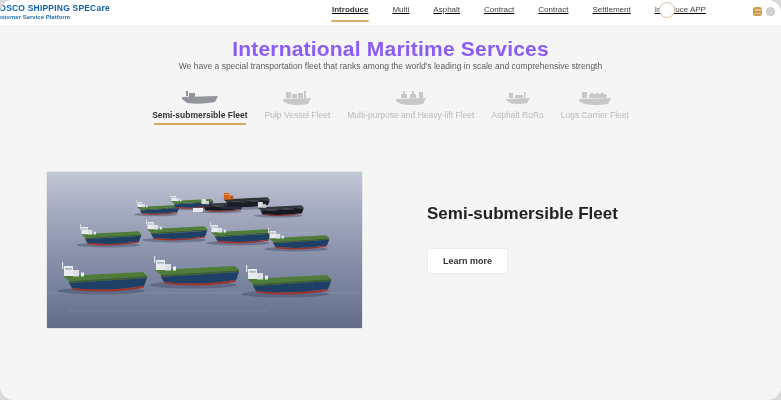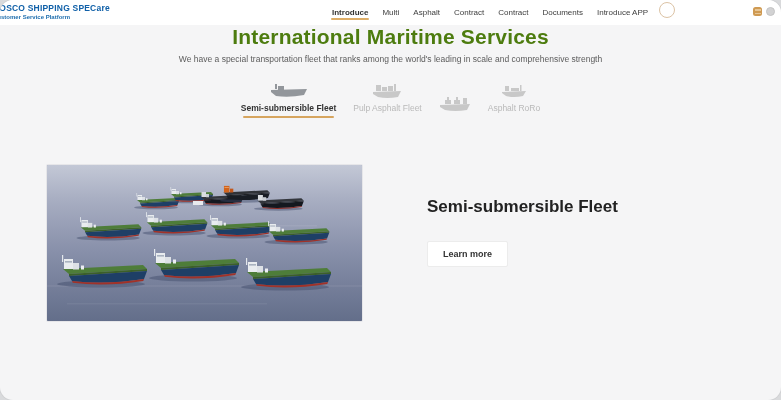--- a/index.html
+++ b/index.html
@@ -21,21 +21,21 @@
   .header {
     position:relative; height:25px; background:#ffffff;
   }
   .logo {
     position:absolute; left:-7px; top:3px; white-space:nowrap; cursor:pointer;
   }
   .logo .line1 { font-size:8.5px; font-weight:bold; color:#1060a8; letter-spacing:.2px; }
   .logo .line2 { font-size:6px; font-weight:bold; color:#1e6eae; margin-top:1px; }
   .nav {
     position:absolute; left:331px; top:0; height:25px;
-    display:flex; align-items:center; gap:12px;
+    display:flex; gap:22px;text-decoration:underline;
   }
   .nav-item {
     font-size:8px; color:#3d3d3d; cursor:pointer; position:relative;
     padding:6px 1px; line-height:1;
   }
   .nav-item.active { color:#333; font-weight:bold; }
   .nav-item.active::after {
     content:""; position:absolute; left:0; right:0; bottom:3px;
     height:2px; background:#ddad67; border-radius:1px;
   }
@@ -53,22 +53,22 @@
   .ci-gold::before, .ci-gold::after {
     content:""; position:absolute; left:1.5px; right:1.5px; height:1.5px; background:#e7c695;
   }
   .ci-gold::before { top:2px; } .ci-gold::after { bottom:2px; }
   .ci-gray {
     width:9px; height:9px; border-radius:50%; background:#d2d2d3; cursor:pointer;
     border:1.5px solid #c3c3c4;
   }
   
   .hero { text-align:center; }
-  .hero-title { font-size:21px; font-weight:bold; color:#4d7c0f; letter-spacing:.2px; }
-  .hero-sub { margin-top:5px; font-size:8.5px; color:#5c5c5c; }
+  .hero-title { margin-top:12px; font-size:21px; font-weight:bold; color:#8b5cf6; letter-spacing:.2px; }
+  .hero-sub { font-size:8.5px; color:#5c5c5c; }
   
   .tabs {
     margin-top:19px; display:flex; justify-content:center; align-items:flex-end; gap:17px;
   }
   .tab { text-align:center; cursor:pointer; padding-bottom:5px; position:relative; }
   .tab .ticon { height:17px; display:flex; align-items:flex-end; justify-content:center; color:#c8c8c8; }
   .tab .tlabel { margin-top:3px; font-size:8.5px; color:#b9b9b9; white-space:nowrap; }
   .tab.active .ticon { color:#92969b; }
   .tab.active .tlabel { color:#333; font-weight:bold; }
   .tab.active::after {
@@ -103,21 +103,21 @@
     <div class="logo">
       <div class="line1">COSCO SHIPPING SPECare</div>
       <div class="line2">Customer Service Platform</div>
     </div>
     <div class="nav">
       <div class="nav-item active">Introduce</div>
       <div class="nav-item">Multi</div>
       <div class="nav-item">Asphalt</div>
       <div class="nav-item">Contract</div>
       <div class="nav-item">Contract</div>
-      <div class="nav-item">Documents</div>
+      <div class="nav-item">Settlement</div>
       <div class="nav-item">Introduce APP</div>
     </div>
     <div class="avatar"></div>
     <div class="corner-icons">
       <div class="ci-gold"></div>
       <div class="ci-gray"></div>
     </div>
   </div>
 
   <div class="hero">
@@ -141,49 +141,63 @@
     <div class="tab">
       <div class="ticon">
         <svg width="30" height="16" viewBox="0 0 30 16" fill="currentColor">
           <rect x="4" y="1" width="5" height="6"></rect>
             <rect x="10" y="3" width="5" height="4"></rect>
           <rect x="16" y="2" width="5" height="5"></rect>
             <rect x="22" y="0" width="2" height="7"></rect>
           <path d="M1 8 L29 7 L26 13 Q15 15 6 13 L1 10 Z"></path>
         </svg>
       </div>
-      <div class="tlabel">Pulp Asphalt Fleet</div>
+      <div class="tlabel">Pulp Vessel Fleet</div>
     </div>
 
     <div class="tab">
       <div class="ticon">
         <svg width="32" height="16" viewBox="0 0 32 16" fill="currentColor">
           <rect x="8" y="0" width="2" height="7"></rect>
             <rect x="17" y="0" width="2" height="7"></rect>
           <rect x="6" y="3" width="6" height="4"></rect>
             <rect x="15" y="3" width="6" height="4"></rect>
           <rect x="24" y="1" width="4" height="6"></rect>
           <path d="M1 8 L31 7 L28 13 Q16 15 6 13 L1 10 Z"></path>
         </svg>
       </div>
+      <div class="tlabel">Multi-purpose and Heavy-lift Fleet</div>
     </div>
 
 
     <div class="tab">
       <div class="ticon">
         <svg width="26" height="16" viewBox="0 0 26 16" fill="currentColor">
           <rect x="4" y="2" width="4" height="5"></rect>
             <rect x="10" y="4" width="8" height="3"></rect>
           <rect x="19" y="1" width="1.5" height="6"></rect>
           <path d="M1 8 L25 7 L22 12 Q13 14 5 12 L1 9 Z"></path>
         </svg>
       </div>
       <div class="tlabel">Asphalt RoRo</div>
     </div>
 
+    <div class="tab">
+      <div class="ticon">
+        <svg width="34" height="16" viewBox="0 0 34 16" fill="currentColor">
+          <rect x="4" y="1" width="5" height="6"></rect>
+          <rect x="11" y="3" width="18" height="4" rx="2"></rect>
+          <circle cx="14" cy="3" r="1.5"></circle>
+            <circle cx="19" cy="3" r="1.5"></circle>
+            <circle cx="24" cy="3" r="1.5"></circle>
+          <path d="M1 8 L33 7 L30 13 Q17 15 6 13 L1 10 Z"></path>
+        </svg>
+      </div>
+      <div class="tlabel">Logs Carrier Fleet</div>
+    </div>
 
   </div>
 
   <div class="content">
 
     <div class="fleet-figure">
       <svg width="315" height="156" viewBox="0 0 315 156" xmlns="http://www.w3.org/2000/svg">
         <defs>
           <linearGradient id="sea" x1="0" y1="0" x2="0" y2="1">
             <stop offset="0" stop-color="#c3c8d6"></stop>

